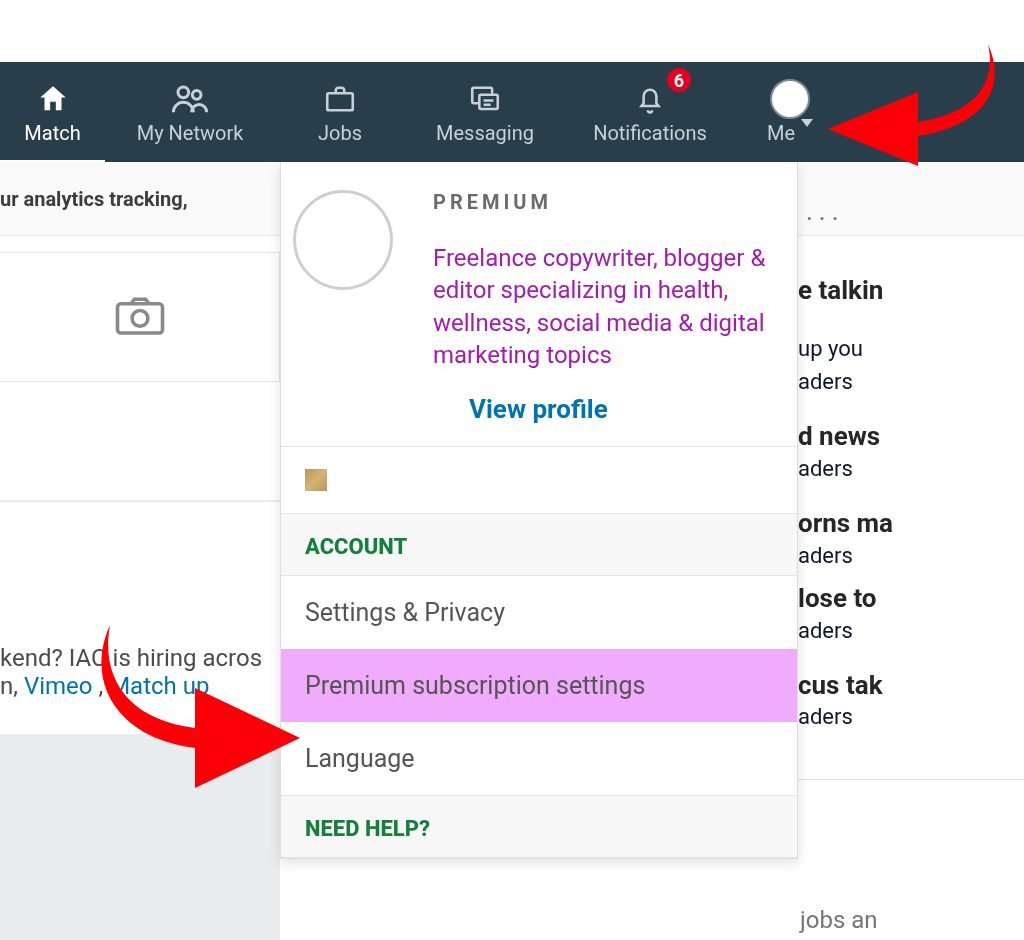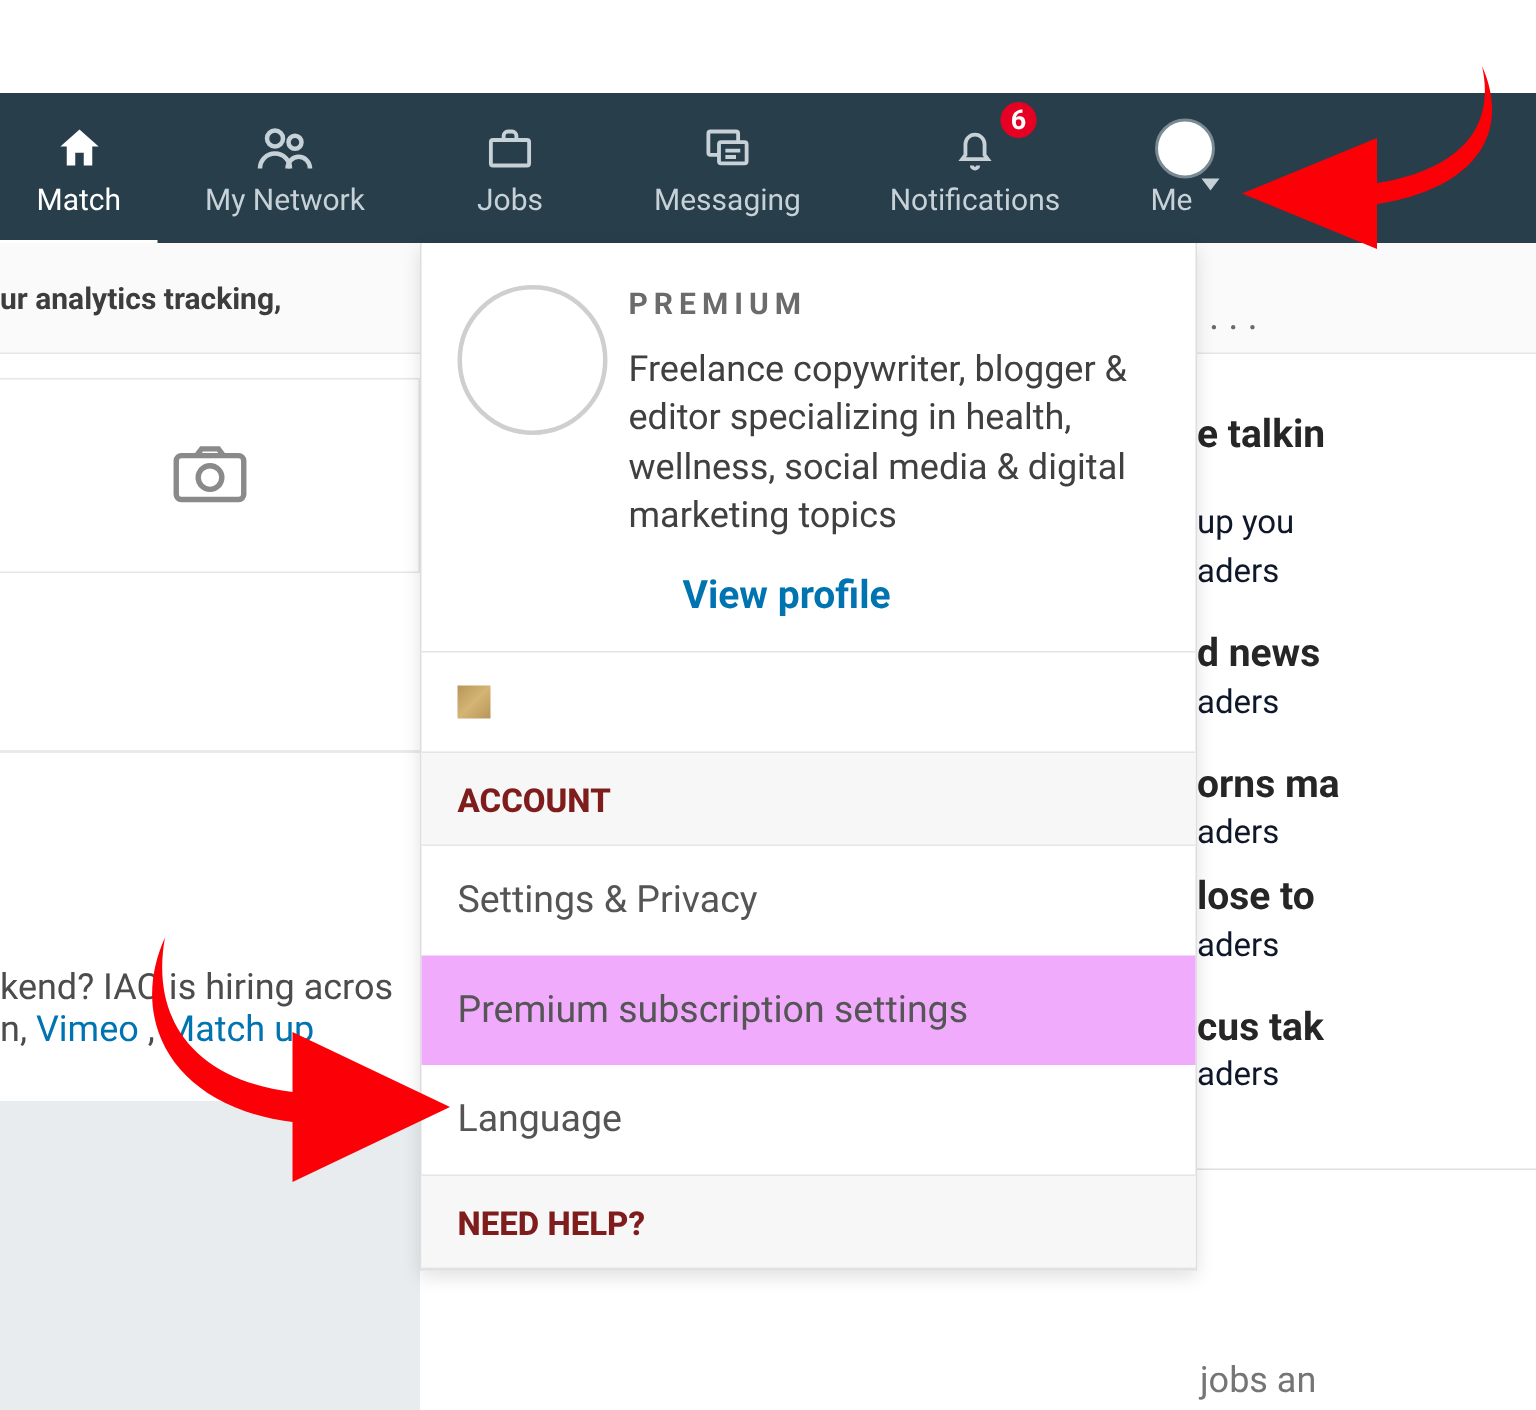--- a/index.html
+++ b/index.html
@@ -103,38 +103,38 @@
     position:absolute;
     left:280px; top:162px;
     width:518px;
     background:#fff;
     border:1px solid #dedede;
     border-top:none;
     box-shadow: 0 4px 12px rgba(0,0,0,0.12);
     z-index:5;
   }
   .dd-profile{
-    display:flex; padding:28px 24px 22px 24px; gap:14px;
+    display:flex; padding:28px 24px 22px 12px; gap:40px;
   }
   .dd-avatar{
     width:100px;height:100px;border-radius:50%;
     border:3px solid #cfcfcf; background:#fff; flex:0 0 auto;
   }
   .dd-profile-text{flex:1;}
   .dd-premium{letter-spacing:4px; font-weight:700; color:#6b6b6b; font-size:20px;}
-  .dd-bio{margin-top:16px; font-size:24px; color:#404040; line-height:1.35;}
+  .dd-bio{margin-top:28px; font-size:24px; color:#a21caf; line-height:1.35;}
   .dd-viewprofile{margin-top:22px; color:#0073b1; font-weight:700; font-size:26px; cursor:pointer; display:inline-block; margin-left:36px;}
   .dd-sep{height:1px;background:#e4e4e4;}
   .dd-row{
     display:flex; align-items:center; gap:18px;
     padding:22px 24px; font-size:25px; color:#555; cursor:pointer;
   }
   .dd-row.highlight{background:#f0abfc;}
   .dd-header{
-    padding:20px 24px 16px 24px; font-size:22px; font-weight:800; color:#7f1d1d;
+    padding:20px 24px 16px 24px; font-size:22px; font-weight:800; color:#15803d;
     background:#f7f7f7; border-top:1px solid #e5e5e5; border-bottom:1px solid #e5e5e5;
   }
   .premium-chip{
     width:22px;height:22px;
     background:linear-gradient(135deg,#b8955a 0%, #d4b574 50%, #b8955a 100%);
   }
 
   
   .arrow{position:absolute; z-index:20;}
   .arrow svg{display:block;}

